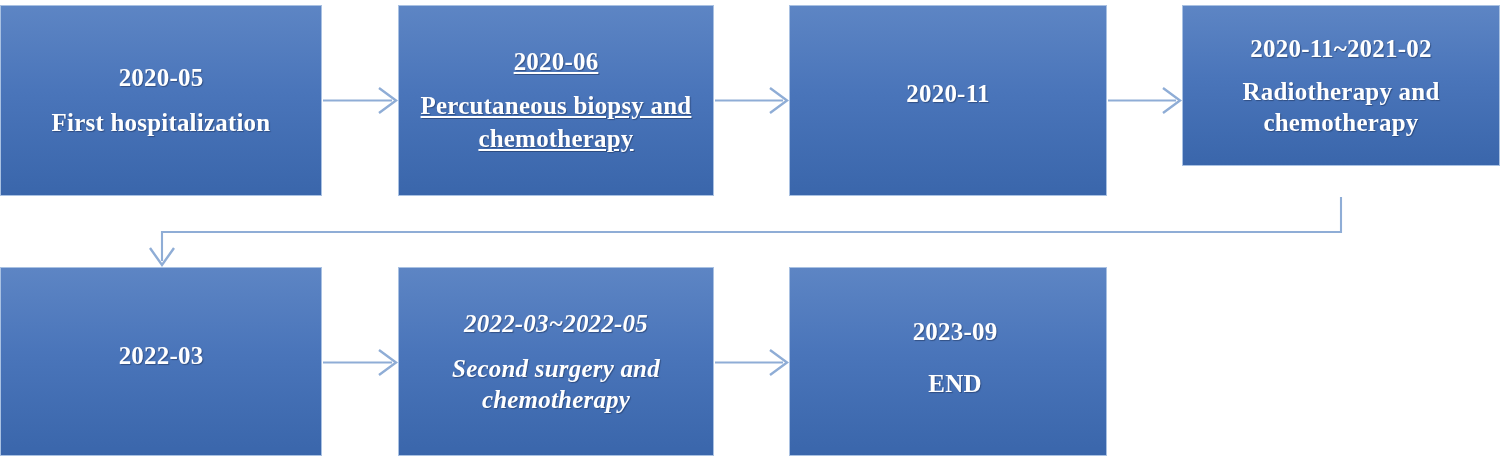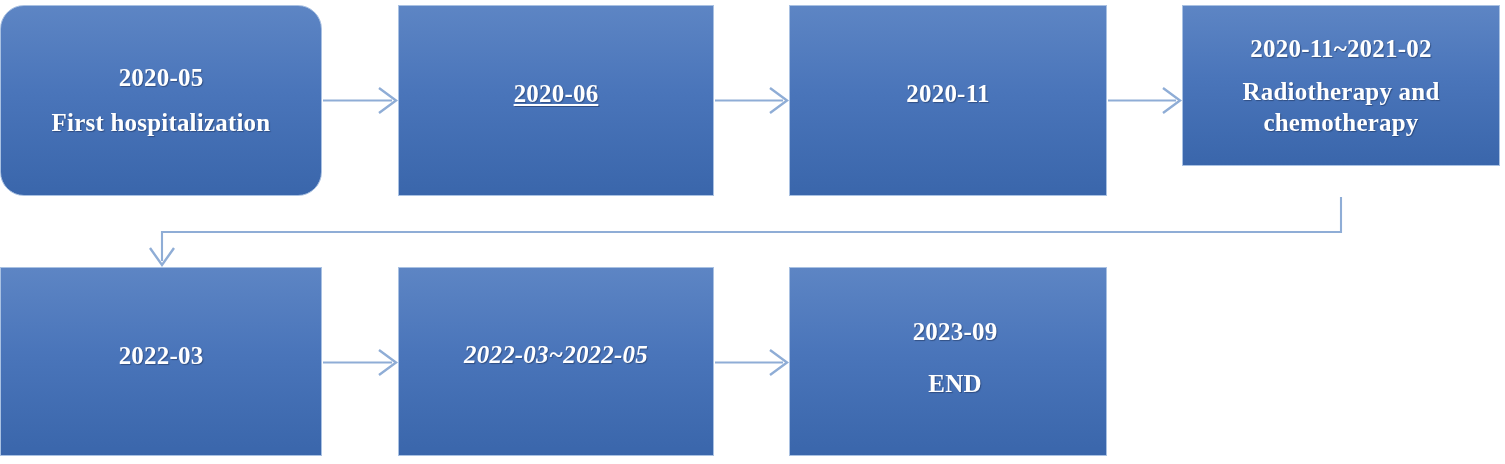--- a/index.html
+++ b/index.html
@@ -43,21 +43,21 @@
   .node .date-line {
     font-size: 25px;
     margin-bottom: 12px;
     white-space: nowrap;
   }
   .node .desc-line {
     font-size: 25px;
   }
 
   
-  #node-1 { left: 0px;    top: 5px;  width: 322px; height: 191px; border-radius: 24px; }
+  #node-1 { left: 0px;    top: 5px;  width: 322px; height: 191px; }
   #node-2 { left: 398px;  top: 5px;  width: 316px; height: 191px; text-decoration: underline; }
   #node-3 { left: 789px;  top: 5px;  width: 318px; height: 191px; justify-content: center; }
   #node-4 { left: 1182px; top: 5px;  width: 318px; height: 161px; }
 
   
   #node-5 { left: 0px;    top: 267px; width: 322px; height: 189px; }
   #node-6 { left: 398px;  top: 267px; width: 316px; height: 189px; font-style: italic; }
   #node-7 { left: 789px;  top: 267px; width: 318px; height: 189px; padding-left: 22px; }
 
   #node-4 .date-line { margin-bottom: 10px; }
@@ -107,35 +107,37 @@
   </g>
 </svg>
 
 <div class="node" id="node-1">
   <div class="date-line">2020-05</div>
   <div class="desc-line">First hospitalization</div>
 </div>
 
 <div class="node" id="node-2">
   <div class="date-line">2020-06</div>
+  <div class="desc-line">Percutaneous biopsy and chemotherapy</div>
 </div>
 
 <div class="node" id="node-3">
   <div class="date-line">2020-11</div>
 </div>
 
 <div class="node" id="node-4">
   <div class="date-line">2020-11~2021-02</div>
   <div class="desc-line">Radiotherapy and chemotherapy</div>
 </div>
 
 <div class="node" id="node-5">
   <div class="date-line">2022-03</div>
 </div>
 
 <div class="node" id="node-6">
   <div class="date-line">2022-03~2022-05</div>
+  <div class="desc-line">Second surgery and chemotherapy</div>
 </div>
 
 <div class="node" id="node-7">
   <div class="date-line">2023-09</div>
   <div class="desc-line">END</div>
 </div>
 
 </body></html>

